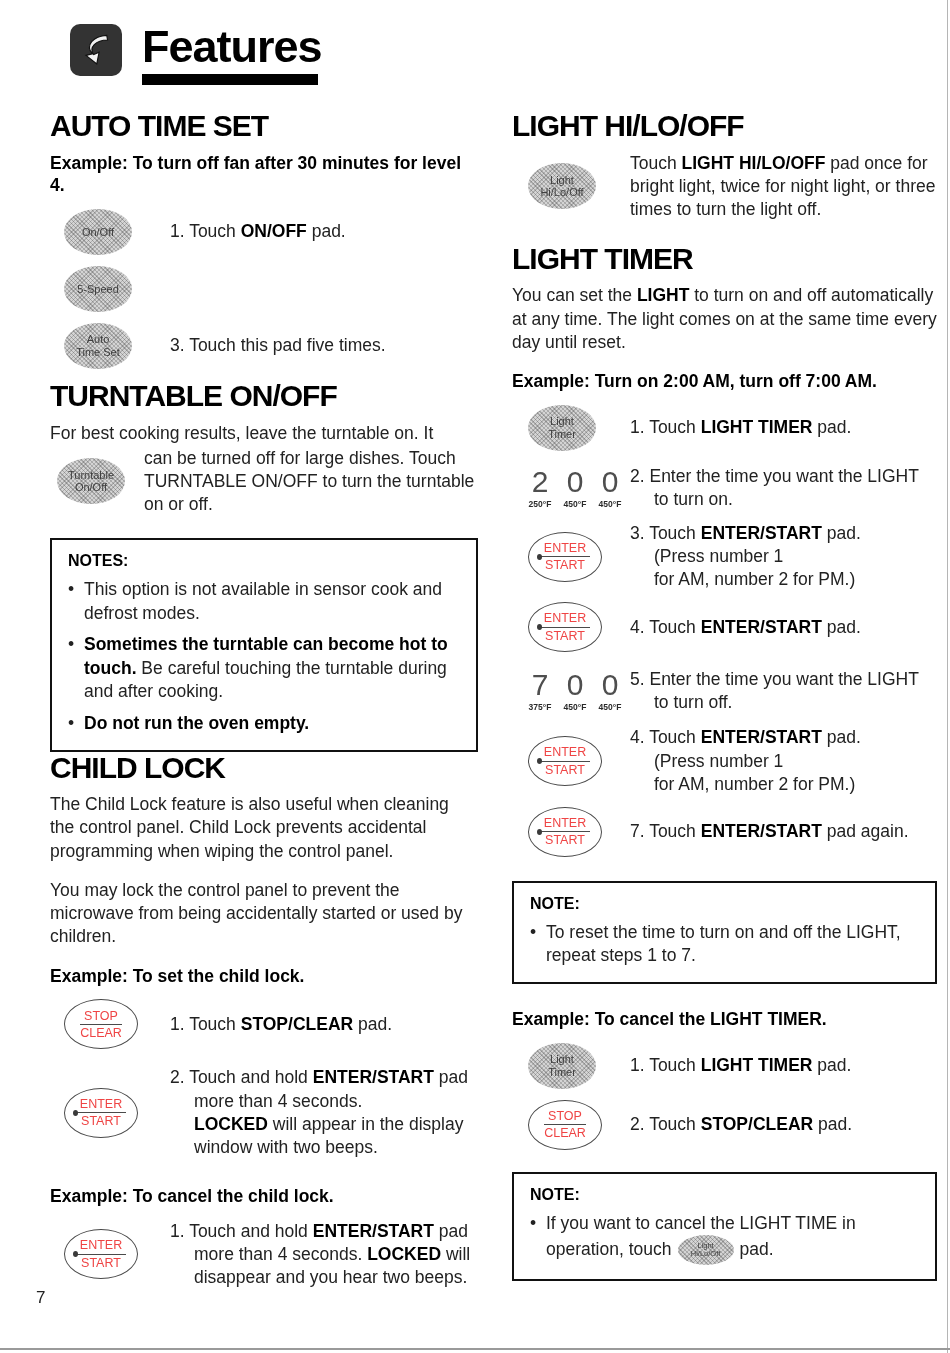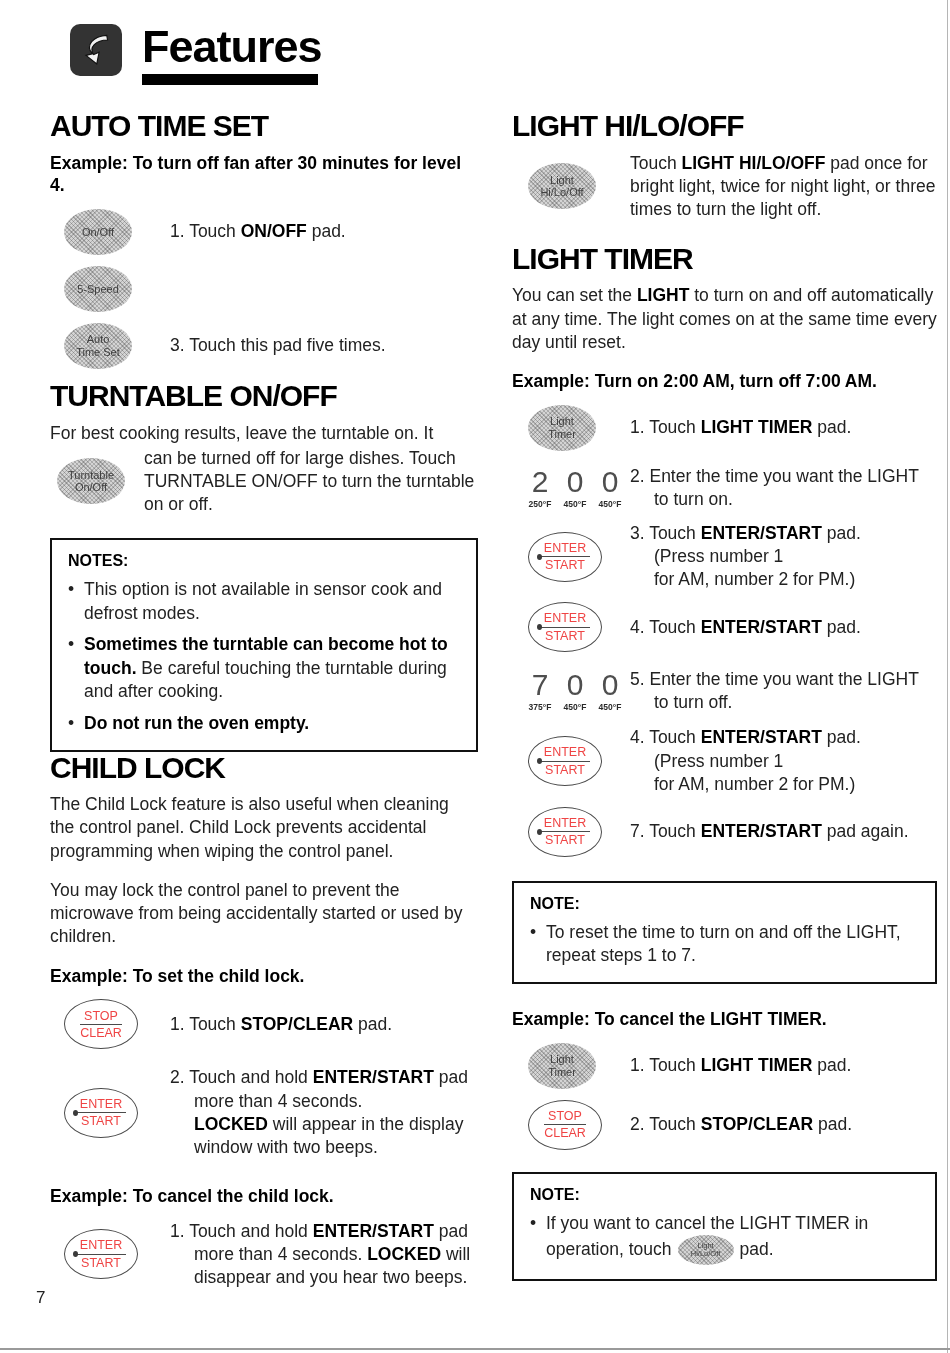--- a/index.html
+++ b/index.html
@@ -342,21 +342,21 @@
             </span>
         </div>
       </div>
       <div class="step-text"><span>2. Touch </span><b class="b">STOP/CLEAR</b><span> pad.</span></div>
     </div>
 
     <div class="note-box" style="margin-top:22px;">
       <h3>NOTE:</h3>
       <div class="note-li">
         <span class="blt">•</span>
-        <span><span>If you want to cancel the LIGHT TIMER in operation, touch</span><span class="pad shaded inline">
+        <span><span>If you want to cancel the LIGHT TIME in operation, touch</span><span class="pad shaded inline">
               <span>
                 <span>Light</span>
                 <span>Hi/Lo/Off</span>
               </span>
             </span><span>pad.</span></span>
       </div>
     </div>
 
   </div>
 

